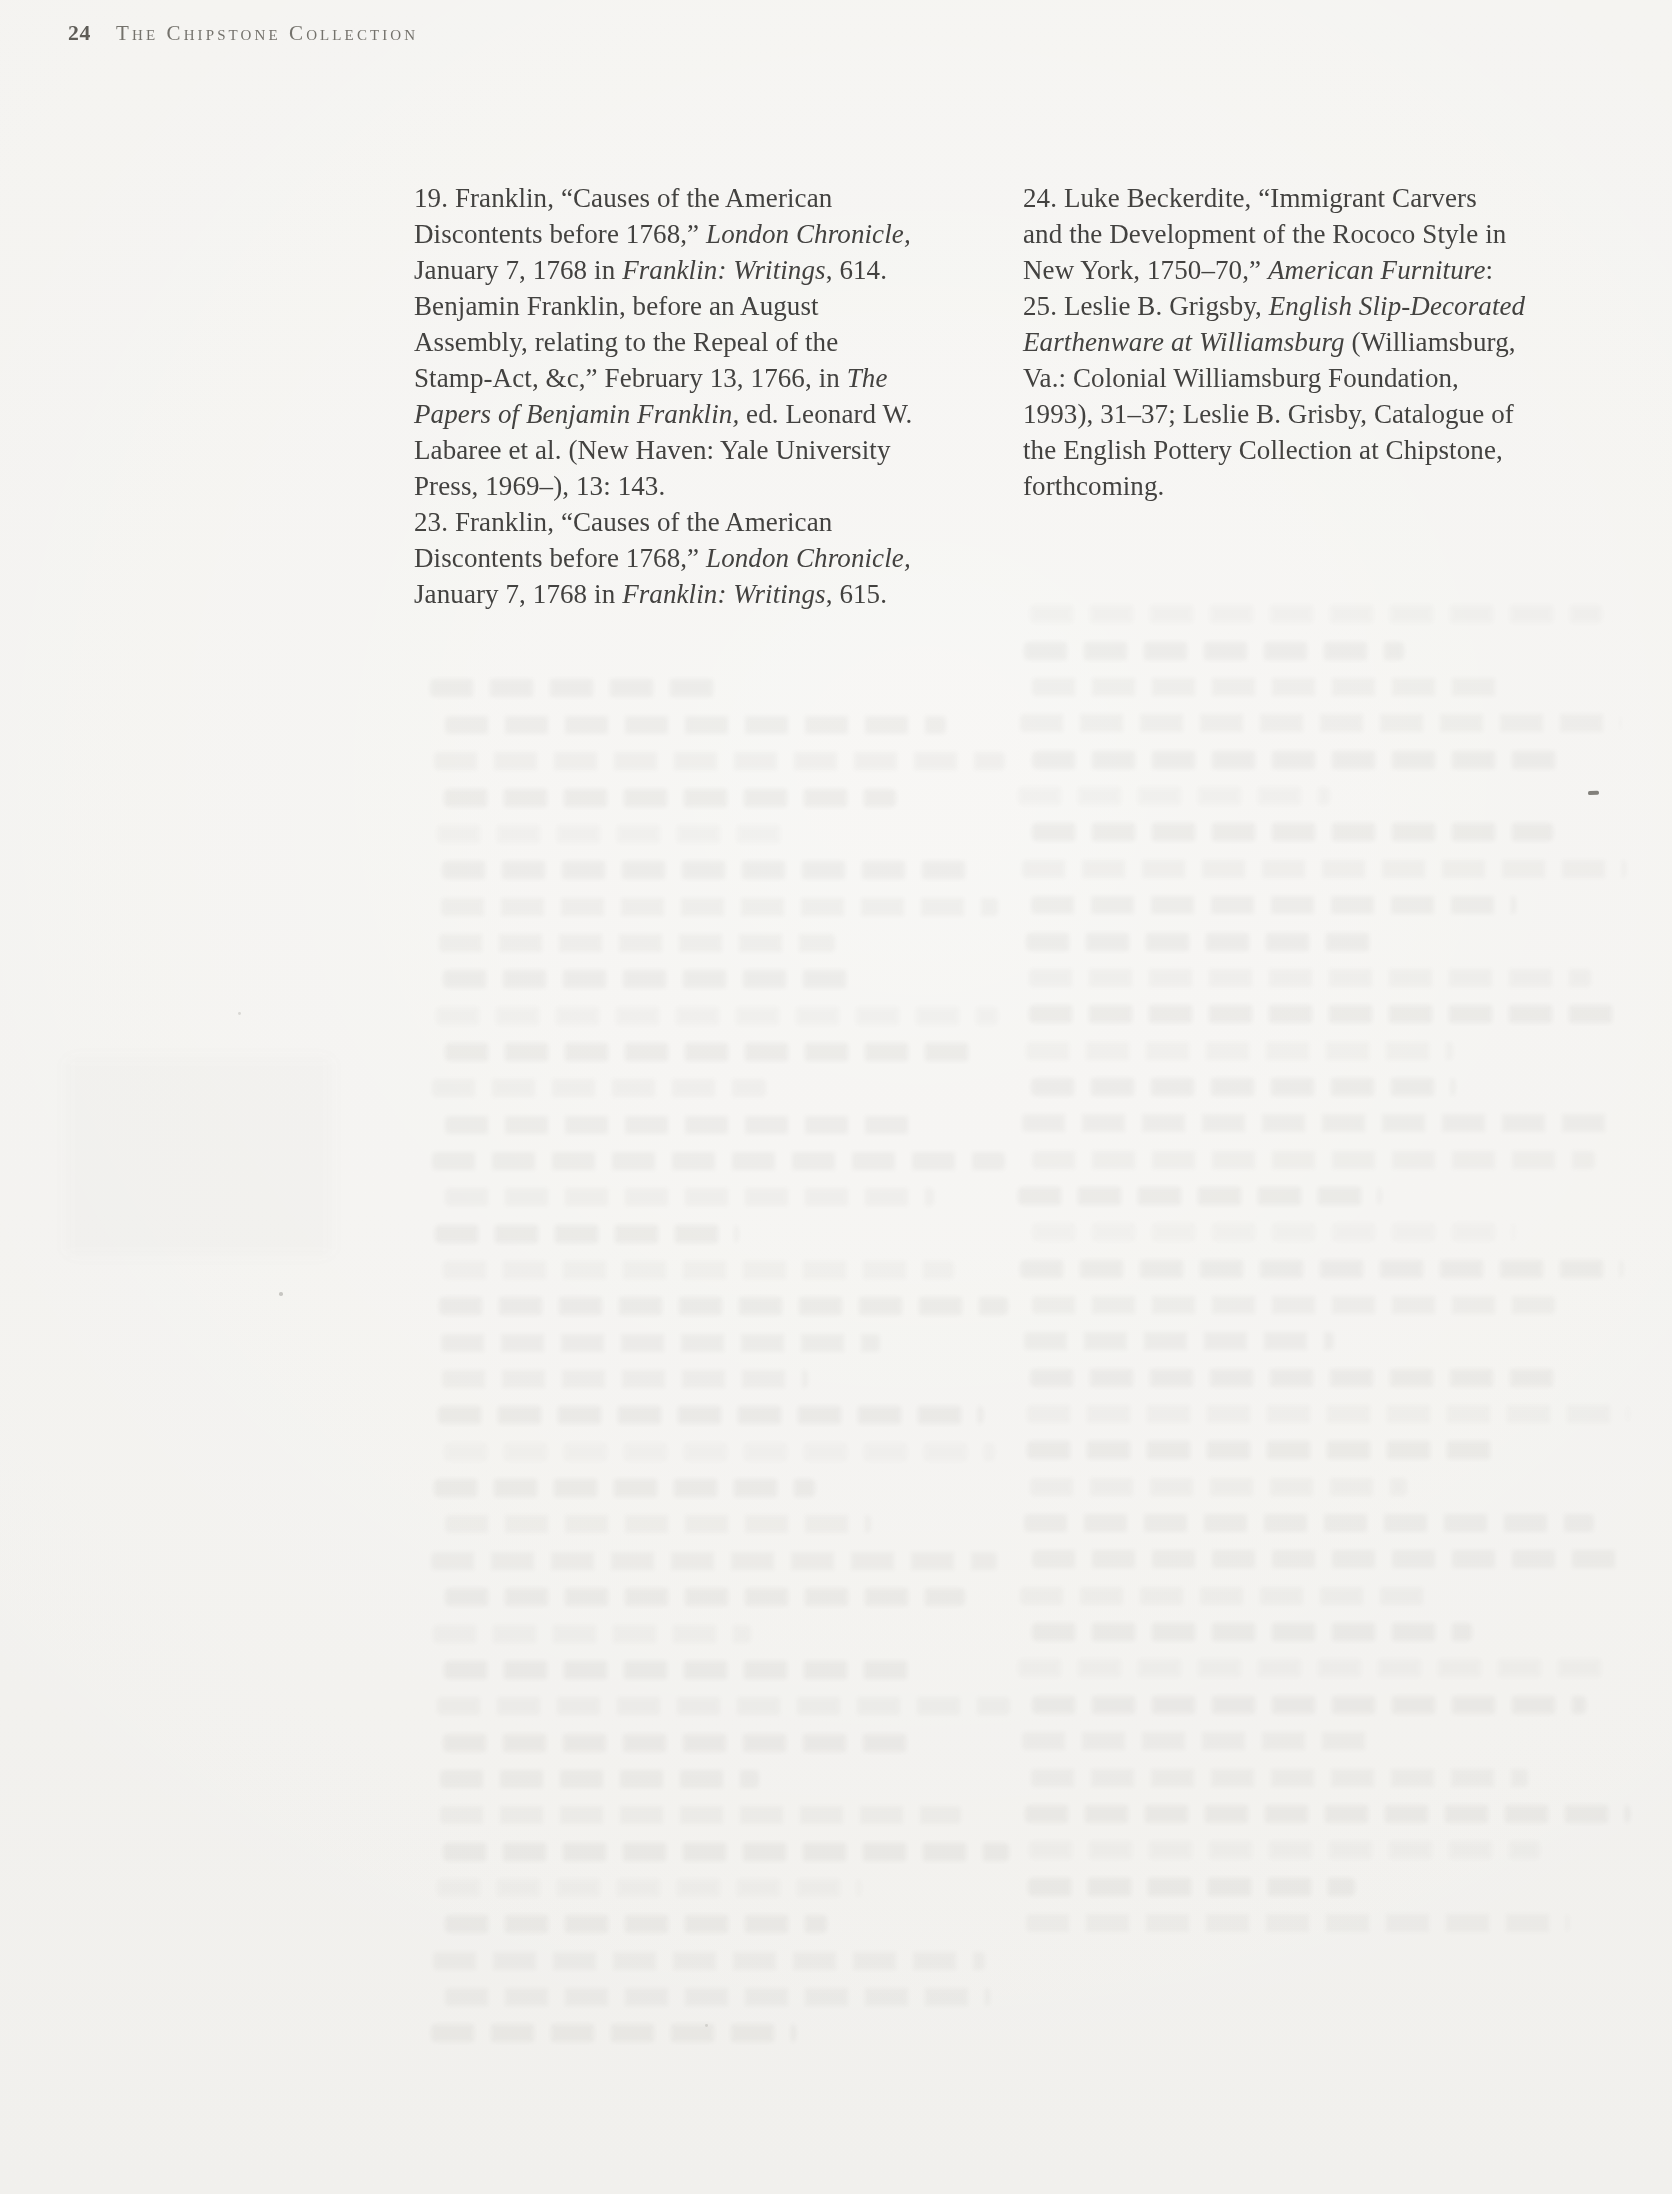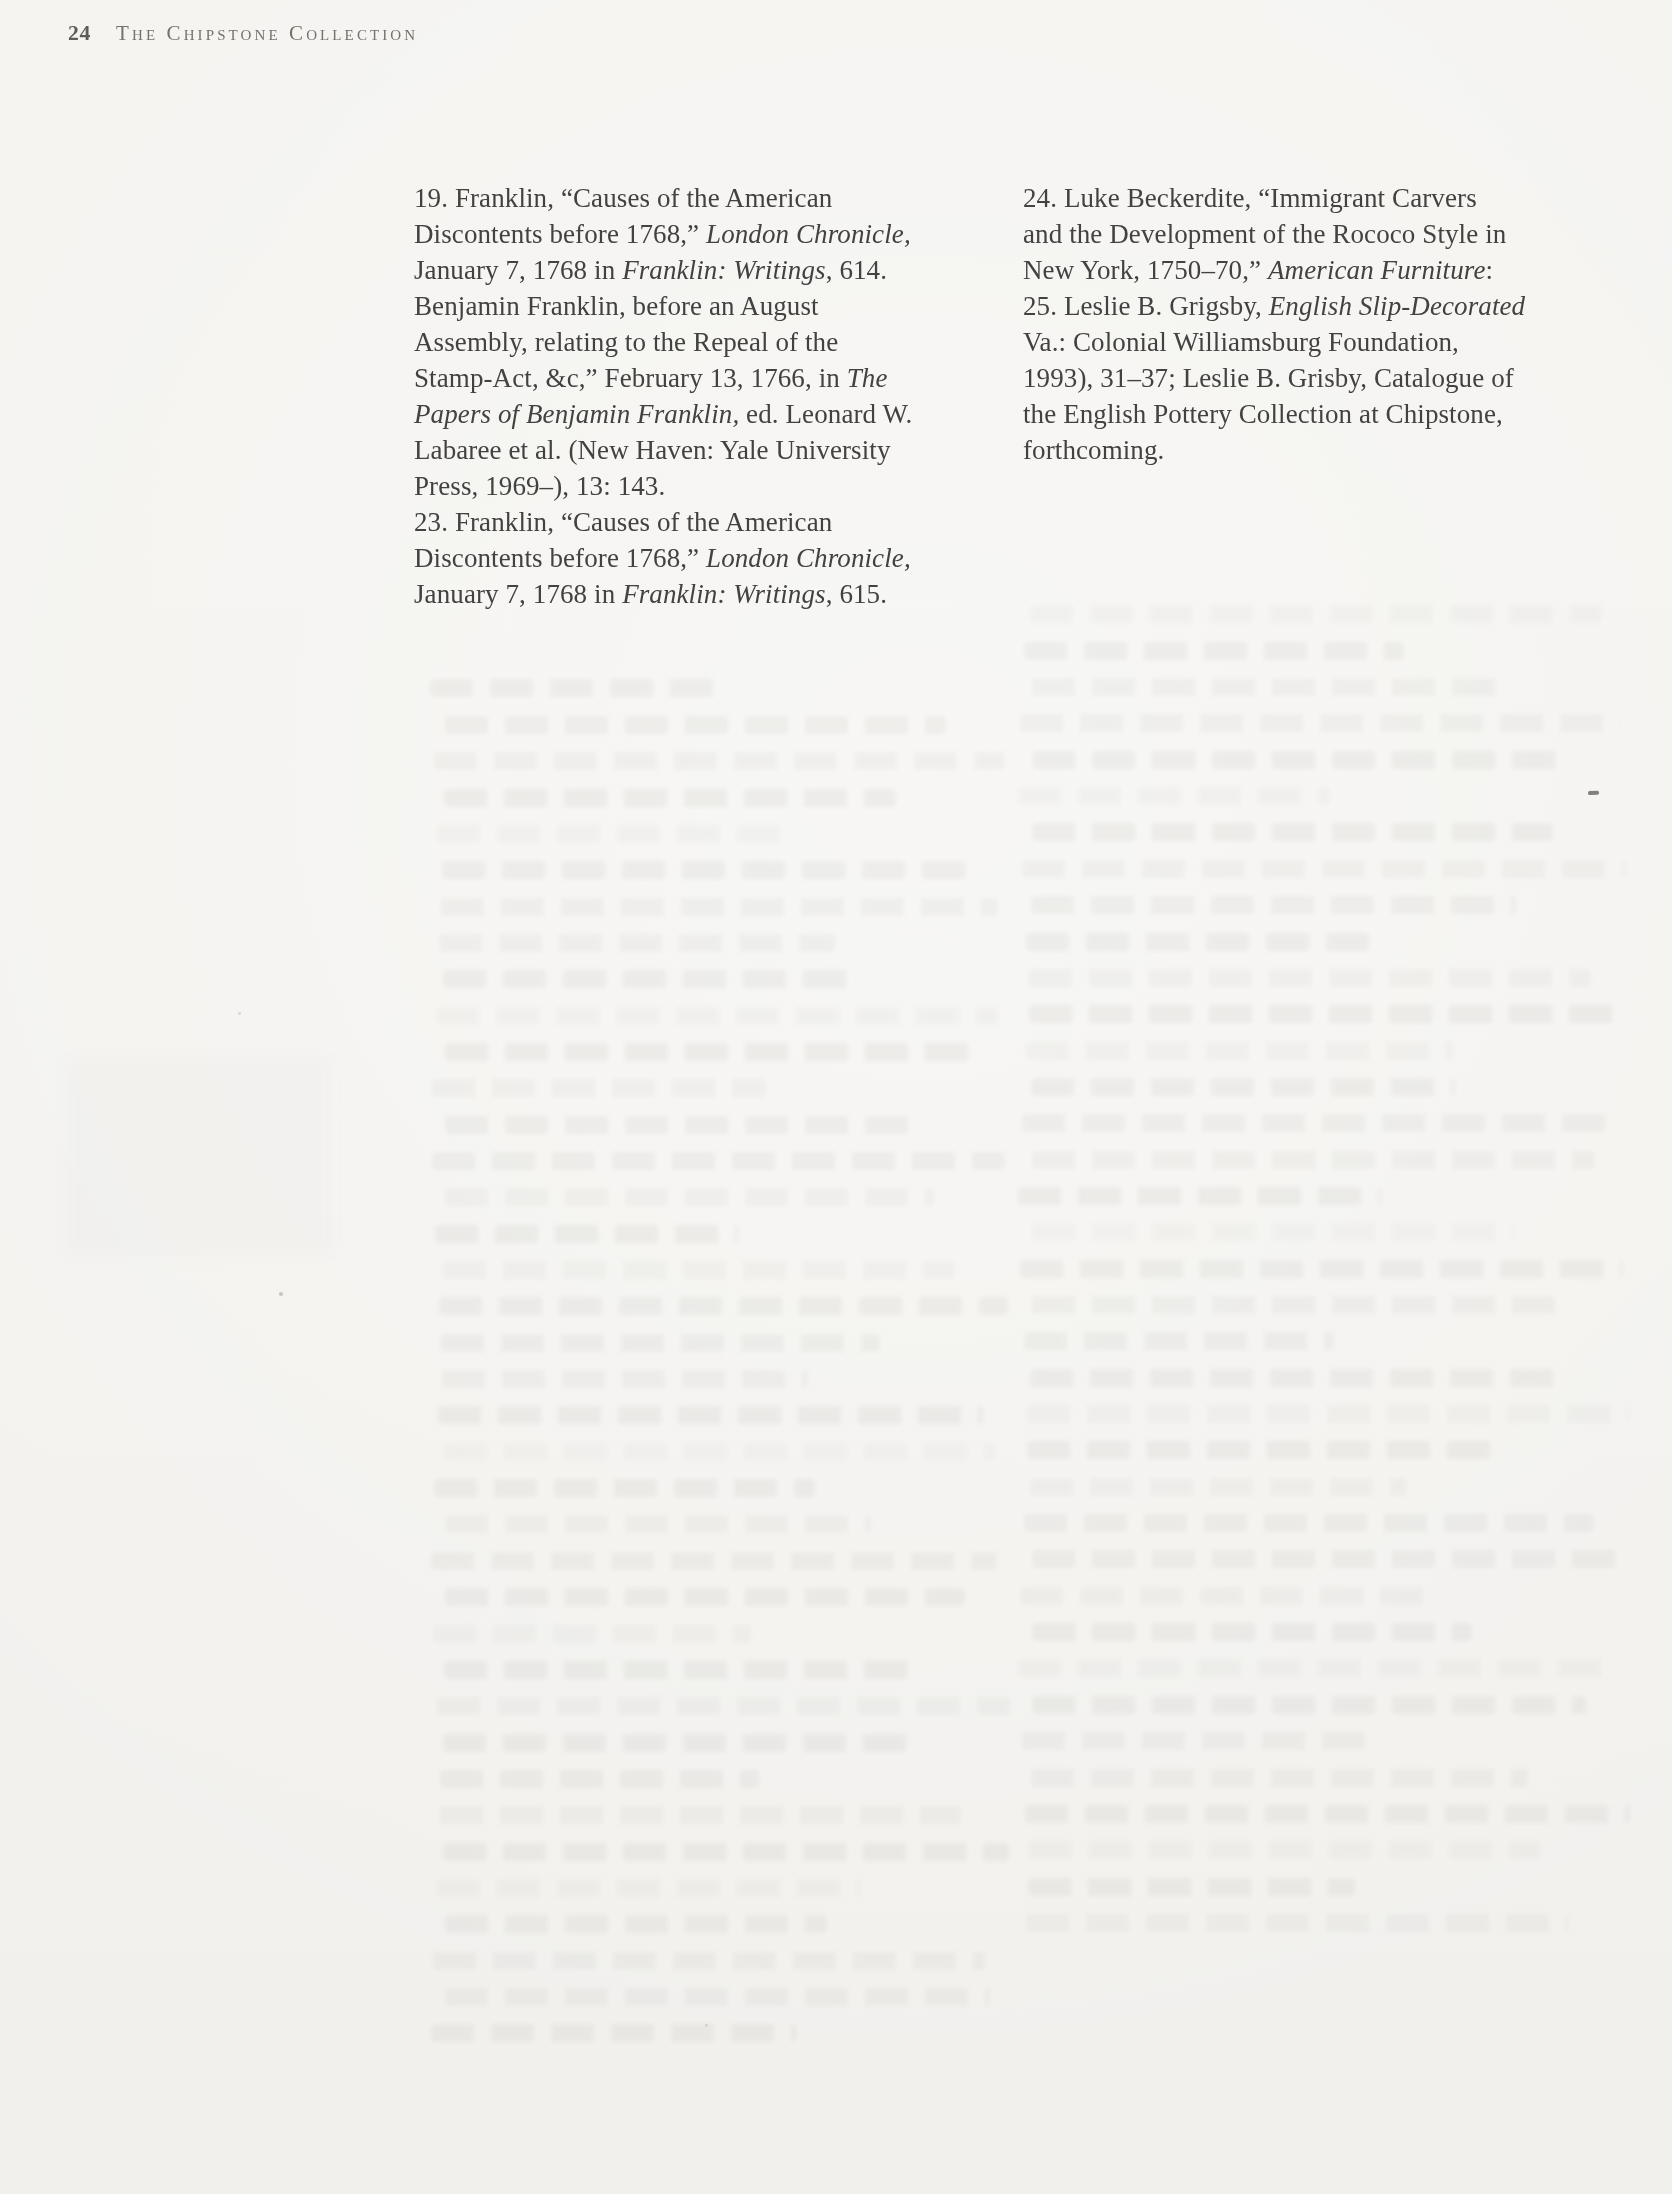--- a/index.html
+++ b/index.html
@@ -193,20 +193,21 @@
     <div class="line"><span>23. Franklin, “Causes of the American</span></div>
     <div class="line"><span>Discontents before 1768,” </span><span class="it">London Chronicle,</span></div>
     <div class="line"><span>January 7, 1768 in </span><span class="it">Franklin: Writings</span><span>, 615.</span></div>
   </div>
 
   <div class="note-col note-col-right">
     <div class="line"><span>24. Luke Beckerdite, “Immigrant Carvers</span></div>
     <div class="line"><span>and the Development of the Rococo Style in</span></div>
     <div class="line"><span>New York, 1750–70,” </span><span class="it">American Furniture</span><span>:</span></div>
     <div class="line"><span>25. Leslie B. Grigsby, </span><span class="it">English Slip-Decorated</span></div>
+    <div class="line"><span class="it">Earthenware at Williamsburg</span><span> (Williamsburg,</span></div>
     <div class="line"><span>Va.: Colonial Williamsburg Foundation,</span></div>
     <div class="line"><span>1993), 31–37; Leslie B. Grisby, Catalogue of</span></div>
     <div class="line"><span>the English Pottery Collection at Chipstone,</span></div>
     <div class="line"><span>forthcoming.</span></div>
   </div>
 
   <div class="stray-dash"></div>
   <div class="speck speck-1"></div>
   <div class="speck speck-2"></div>
   <div class="speck speck-3"></div>

